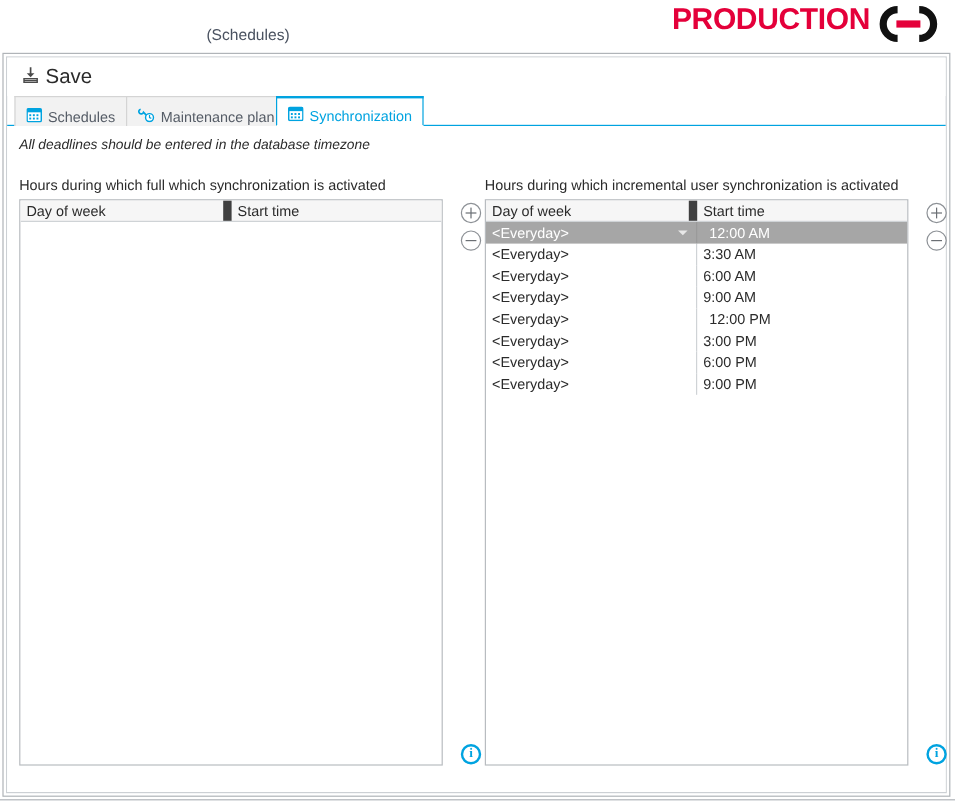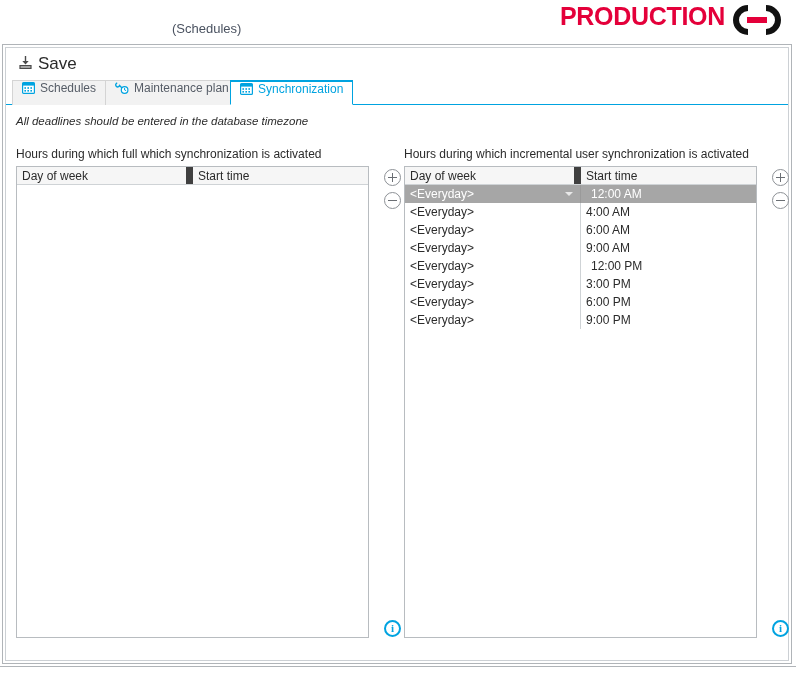--- a/index.html
+++ b/index.html
@@ -107,21 +107,21 @@
     width: 100%; height: 25px;
     border-bottom: 1px solid #00a3e0;
     box-sizing: border-box;
   }
   .tab {
     position: absolute;
     top: 0;
     height: 25px;
     box-sizing: border-box;
     display: flex;
-    align-items: flex-start;
+    align-items: flex-end;
     gap: 5px;
     padding: 0 9px;
     background: #f2f2f2;
     border: 1px solid #d4d4d4;
     border-bottom: none;
     font-size: 12px;
     color: #555c66;
     cursor: default;
     white-space: nowrap;
   }
@@ -387,21 +387,21 @@
             <div class="cell col-day">Day of week</div>
             <div class="cell col-time">Start time</div>
           </div>
           <div class="grid-body" id="right-rows">
               <div class="grid-row selected">
                 <div class="cell col-day">&lt;Everyday&gt;<span class="row-caret"></span></div>
                 <div class="cell col-time time-indent">12:00 AM</div>
               </div>
               <div class="grid-row">
                 <div class="cell col-day">&lt;Everyday&gt;</div>
-                <div class="cell col-time">4:00 AM</div>
+                <div class="cell col-time">3:30 AM</div>
               </div>
               <div class="grid-row">
                 <div class="cell col-day">&lt;Everyday&gt;</div>
                 <div class="cell col-time">6:00 AM</div>
               </div>
               <div class="grid-row">
                 <div class="cell col-day">&lt;Everyday&gt;</div>
                 <div class="cell col-time">9:00 AM</div>
               </div>
               <div class="grid-row">

